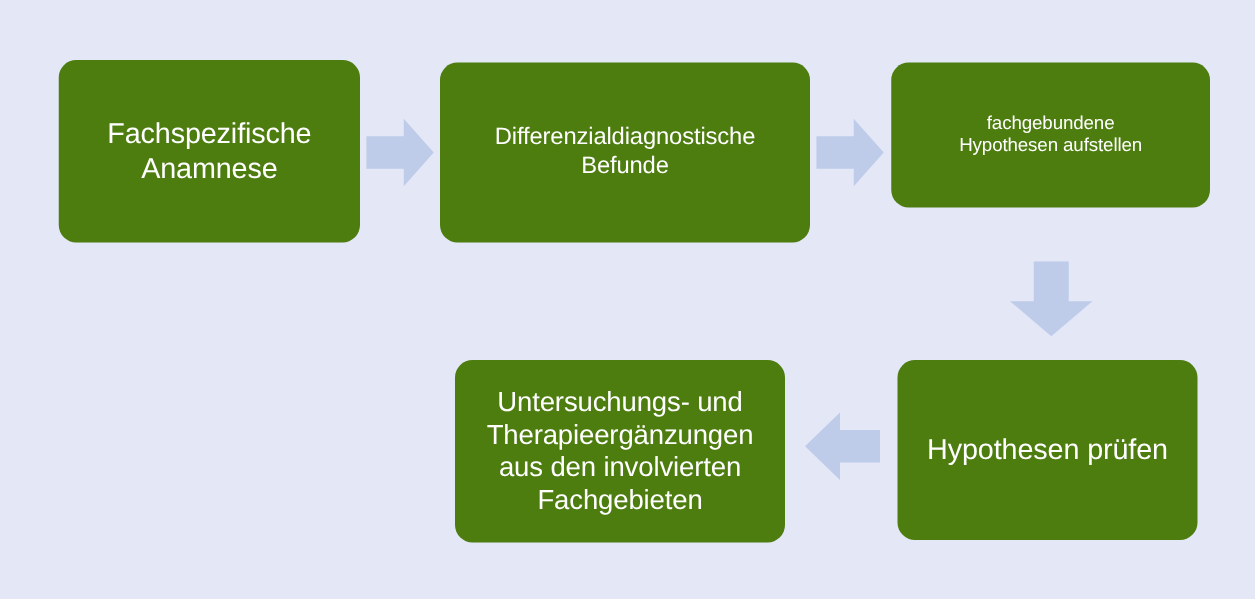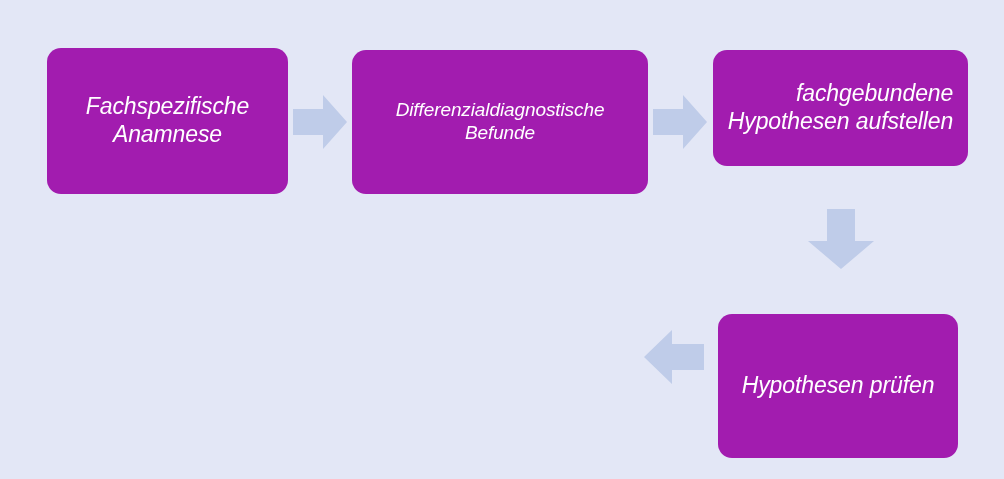--- a/index.html
+++ b/index.html
@@ -14,57 +14,54 @@
     overflow: hidden;
   }
   #canvas {
     position: relative;
     width: 1004px;
     height: 479px;
     background: #e3e7f6;
   }
   .node {
     position: absolute;
-    background: #a21caf;
+    background: #4d7c0f;
     border-radius: 14px;
     color: #ffffff;
     display: flex;
     align-items: center;
     justify-content: center;
     text-align: center;
     box-sizing: border-box;
     line-height: 1.20;
     letter-spacing: -0.1px;
     white-space: pre-line;
     font-weight: 400;
-    font-style: italic;
   }
   
   #node-anamnese {
     left: 47px;  top: 48px;  width: 241px; height: 146px;
     font-size: 23px;
   }
   #node-befunde {
     left: 352px; top: 50px;  width: 296px; height: 144px;
     font-size: 19px;
   }
   #node-hypothesen-aufstellen {
     left: 713px; top: 50px;  width: 255px; height: 116px;
-    font-size: 23px;
-    text-align: right;
+    font-size: 15px;
   }
   #node-ergaenzungen {
     left: 364px; top: 288px; width: 264px; height: 146px;
     font-size: 22px;
     line-height: 1.18;
   }
   #node-hypothesen-pruefen {
     left: 718px; top: 288px; width: 240px; height: 144px;
     font-size: 23px;
-    margin-top: 26px;
   }
 
   
   .arrow {
     position: absolute;
   }
   .arrow svg {
     display: block;
     width: 100%;
     height: 100%;
@@ -99,20 +96,24 @@
 
   <div class="node" id="node-hypothesen-aufstellen">fachgebundene
 Hypothesen aufstellen</div>
 
   <div class="arrow" id="arrow-3">
     <svg viewBox="0 0 70 60" preserveAspectRatio="none" aria-hidden="true">
       <polygon points="21,0 49,0 49,32 68,32 35,60 2,32 21,32" fill="#bfcce9"></polygon>
     </svg>
   </div>
 
+  <div class="node" id="node-ergaenzungen">Untersuchungs- und
+Therapieergänzungen
+aus den involvierten
+Fachgebieten</div>
 
   <div class="arrow" id="arrow-4">
     <svg viewBox="0 0 62 60" preserveAspectRatio="none" aria-hidden="true">
       <polygon points="62,17 30,17 30,3 2,30 30,57 30,43 62,43" fill="#bfcce9"></polygon>
     </svg>
   </div>
 
   <div class="node" id="node-hypothesen-pruefen">Hypothesen prüfen</div>
 
 </div>

